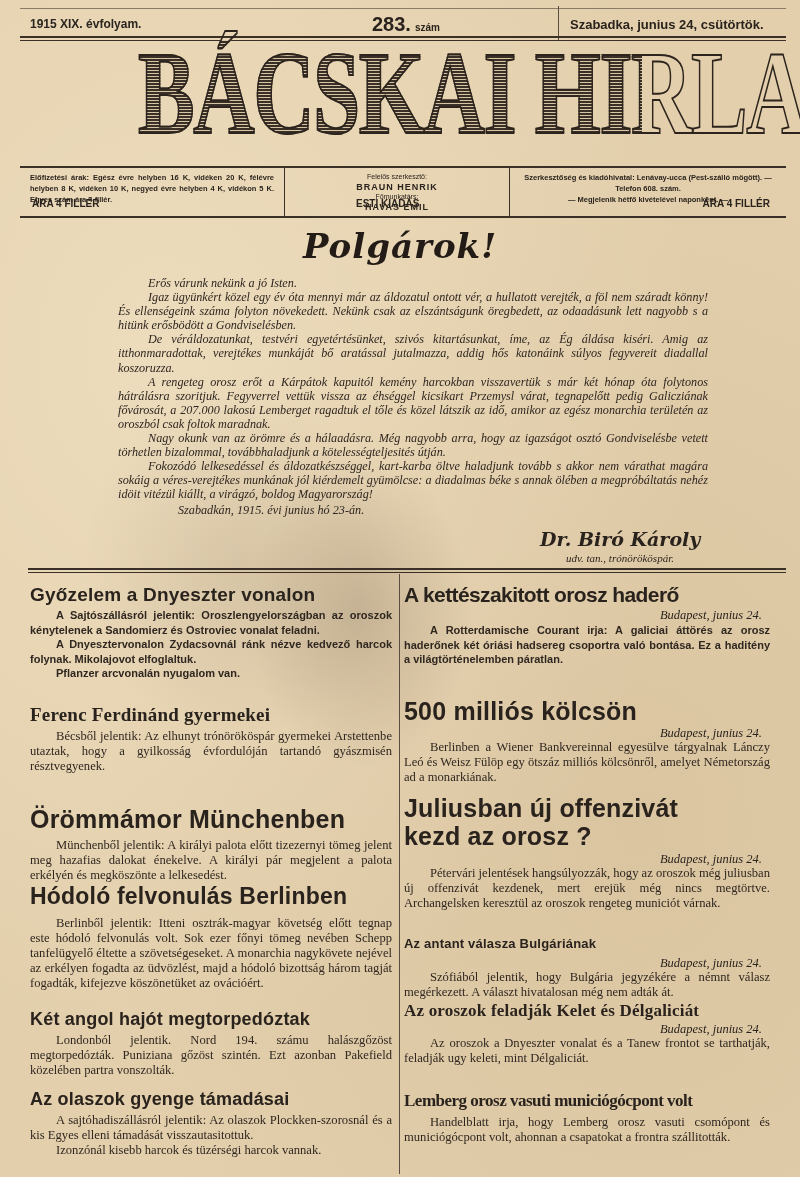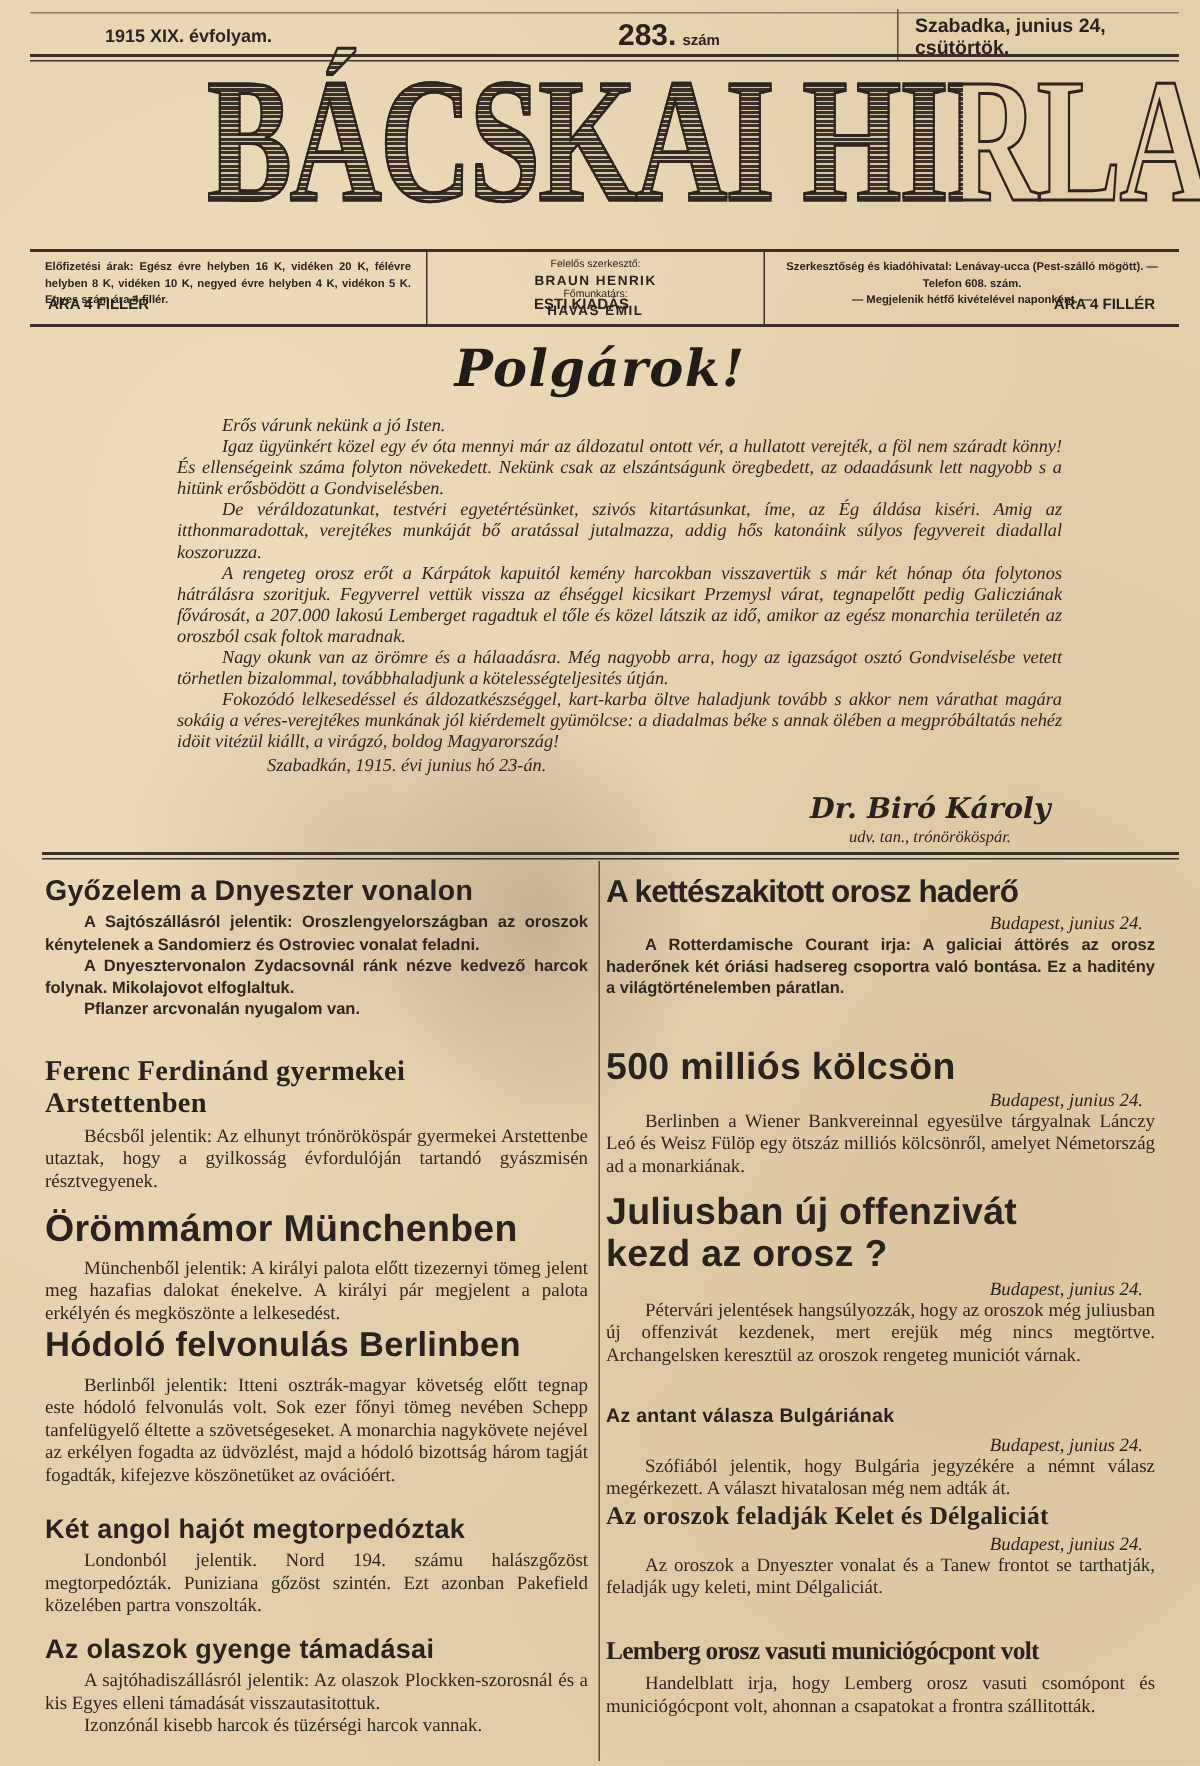--- a/index.html
+++ b/index.html
@@ -14,21 +14,21 @@
       color: #2a231d;
       font-family: "Liberation Serif", serif;
       position: relative;
     }
     .page { position: absolute; left: 0; top: 0; width: 800px; height: 1177px; }
 
     
     .topstrip {
       position: absolute; left: 30px; right: 18px; top: 12px; height: 24px;
       display: flex; align-items: center; justify-content: space-between;
-      font-family: "Liberation Sans", sans-serif; font-weight: bold; margin-left: 40px;
+      font-family: "Liberation Sans", sans-serif; font-weight: bold;
     }
     .topstrip .left { font-size: 12px; color: #2a2520; }
     .topstrip .center { position: absolute; left: 342px; font-size: 20px; font-family: "Liberation Sans", sans-serif; }
     .topstrip .center small { font-size: 10px; margin-left: 4px; }
     .topstrip .right { position: absolute; left: 540px; font-size: 13px; }
     .topstrip .vsep { position: absolute; left: 528px; top: -6px; width: 1px; height: 34px; background:#5a4c40; }
     .rule-double { position: absolute; left: 20px; right: 14px; height: 5px; border-top: 2px solid #3a3028; border-bottom: 1px solid #3a3028; }
 
     
     .masthead {
@@ -172,21 +172,20 @@
       <div class="hl" style="font-size:19px; line-height:22px;">Győzelem a Dnyeszter vonalon</div>
       <div class="body sans" style="margin-top:2px;">
         <p>A Sajtószállásról jelentik: Oroszlengyelországban az oroszok kénytelenek a Sandomierz és Ostroviec vonalat feladni.</p>
         <p>A Dnyesztervonalon Zydacsovnál ránk nézve kedvező harcok folynak. Mikolajovot elfoglaltuk.</p>
         <p>Pflanzer arcvonalán nyugalom van.</p>
       </div>
     </div>
 
     <div class="article" style="top:124px;">
       <div class="hl serif" style="font-size:19px; line-height:21px;">Ferenc Ferdinánd gyermekei</div>
-      <div class="hl serif" style="font-size:19px; line-height:21px;">Arstettenben</div>
       <div class="body" style="margin-top:4px;">
         <p>Bécsből jelentik: Az elhunyt trónörököspár gyermekei Arstettenbe utaztak, hogy a gyilkosság évfordulóján tartandó gyászmisén résztvegyenek.</p>
       </div>
     </div>
 
     <div class="article" style="top:224px;">
       <div class="hl" style="font-size:25px; line-height:30px;">Örömmámor Münchenben</div>
       <div class="body" style="margin-top:4px;">
         <p>Münchenből jelentik: A királyi palota előtt tizezernyi tömeg jelent meg hazafias dalokat énekelve. A királyi pár megjelent a palota erkélyén és megköszönte a lelkesedést.</p>
       </div>

